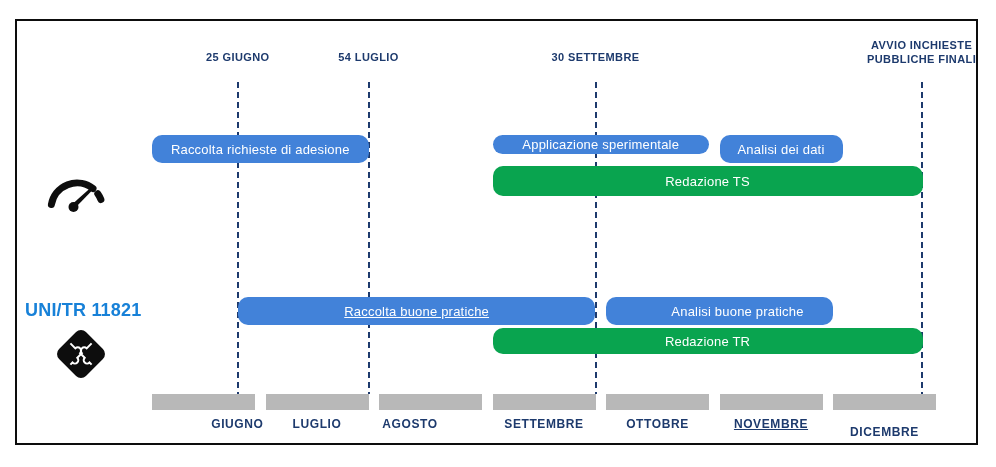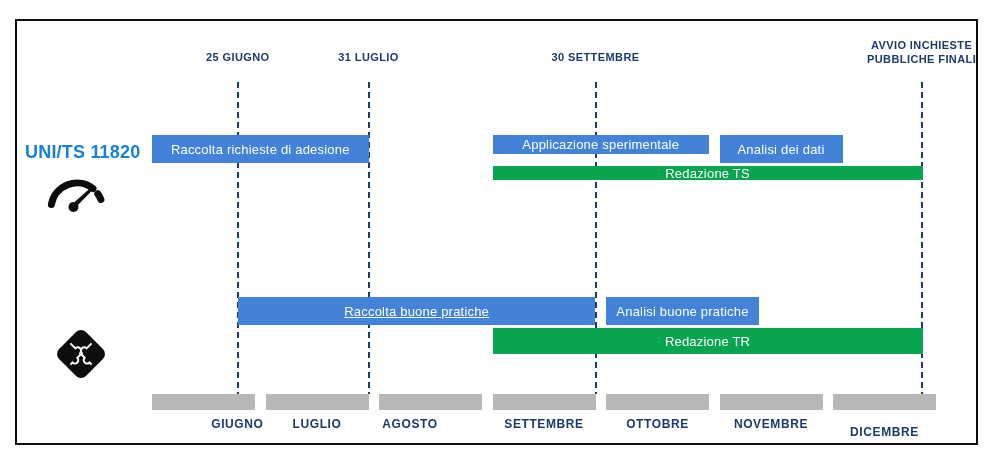--- a/index.html
+++ b/index.html
@@ -51,20 +51,21 @@
     color: #ffffff;
     font-size: 13px;
     letter-spacing: 0.2px;
     text-align: center;
     white-space: nowrap;
     overflow: hidden;
     z-index: 2;
     display: flex;
     align-items: center;
     justify-content: center;
+    border-radius: 10px;
   }
   .bar.blue { background: var(--bar-blue); }
   .bar.green { background: var(--bar-green); }
   .month-bar {
     position: absolute;
     background: var(--gray);
     z-index: 2;
   }
   .month-label {
     position: absolute;
@@ -76,65 +77,65 @@
     color: var(--navy);
     z-index: 2;
   }
 </style>
 </head>
 <body>
 
 <div id="page" style="--bar-blue: #4282d9; --bar-green: #09a44f; --navy: #1d3a6d; --label-blue: #1781d8; --gray: #b8b8b8;">
   <div id="frame"></div>
 
-  <div class="group-label" style="left:25px; top:142px;">UNI/TS 11820</div>
   <div class="group-icon" style="left:47px; top:169px;">
     <svg width="60" height="44" viewBox="0 0 60 44">
       <path d="M 4.4 35.5 A 26 26 0 0 1 46 19.5" fill="none" stroke="#0d0d0d" stroke-width="7" stroke-linecap="round"></path>
       <path d="M 50.8 24.8 A 26 26 0 0 1 53.9 30.6" fill="none" stroke="#0d0d0d" stroke-width="7" stroke-linecap="round"></path>
       <polygon points="23.5,42 29.5,37.5 47.5,19 45,17.5 26,34.5" fill="#0d0d0d"></polygon>
       <circle cx="26.5" cy="38" r="5" fill="#0d0d0d"></circle>
     </svg>
   </div>
 
+  <div class="group-label" style="left:25px; top:300px;">UNI/TR 11821</div>
   <div class="group-icon" style="left:53px; top:326px;">
     <svg width="56" height="56" viewBox="0 0 56 56">
       <g transform="rotate(45 28 28)">
         <rect x="9" y="9" width="38" height="38" rx="7" fill="#0d0d0d"></rect>
         <path d="M 13 28 h 7 a 3.4 3.4 0 0 1 6.8 0 h 6.4 a 3.4 3.4 0 0 0 6.8 0 h 3" fill="none" stroke="#ffffff" stroke-width="2"></path>
         <path d="M 28 13 v 7 a 3.4 3.4 0 0 0 0 6.8 v 6.4 a 3.4 3.4 0 0 1 0 6.8 v 3" fill="none" stroke="#ffffff" stroke-width="2"></path>
       </g>
     </svg>
   </div>
 
   <div id="gantt">
       <div class="vline" style="left: 236.799px; top: 82px; height: 312px;"></div>
       <div class="milestone-label" style="left: 127.799px; top: 50px;">25 GIUGNO</div>
       <div class="vline" style="left: 367.5px; top: 82px; height: 312px;"></div>
-      <div class="milestone-label" style="left: 258.5px; top: 50px;">31 LUGLIO</div>
+      <div class="milestone-label" style="left: 258.5px; top: 50px;">54 LUGLIO</div>
       <div class="vline" style="left: 594.5px; top: 82px; height: 312px;"></div>
       <div class="milestone-label" style="left: 485.5px; top: 50px;">30 SETTEMBRE</div>
       <div class="vline" style="left: 920.58px; top: 82px; height: 312px;"></div>
       <div class="milestone-label" style="left: 811.58px; top: 38px;">AVVIO INCHIESTE
 PUBBLICHE FINALI</div>
       <div class="bar blue" style="left: 152px; top: 135px; width: 216.5px; height: 28px;">Raccolta richieste di adesione</div>
       <div class="bar blue" style="left: 492.5px; top: 135px; width: 216.5px; height: 19px;">Applicazione sperimentale</div>
       <div class="bar blue" style="left: 719.5px; top: 135px; width: 123px; height: 28px;">Analisi dei dati</div>
-      <div class="bar green" style="left: 492.5px; top: 166px; width: 430.11px; height: 14px;">Redazione TS</div>
+      <div class="bar green" style="left: 492.5px; top: 166px; width: 430.11px; height: 30px;">Redazione TS</div>
       <div class="bar blue" style="left: 237.799px; top: 297px; width: 357.701px; height: 28px; text-decoration: underline;">Raccolta buone pratiche</div>
-      <div class="bar blue" style="left: 606px; top: 297px; width: 153px; height: 28px;">Analisi buone pratiche</div>
+      <div class="bar blue" style="left: 606px; top: 297px; width: 191px; height: 28px; padding-left: 36px;">Analisi buone pratiche</div>
       <div class="bar green" style="left: 492.5px; top: 328px; width: 430.11px; height: 26px;">Redazione TR</div>
       <div class="month-bar" style="left: 152px; top: 394px; width: 103px; height: 16px;"></div>
       <div class="month-label" style="left: 143.5px; top: 417px; text-align: right;">GIUGNO</div>
       <div class="month-bar" style="left: 265.5px; top: 394px; width: 103px; height: 16px;"></div>
       <div class="month-label" style="left: 257px; top: 417px;">LUGLIO</div>
       <div class="month-bar" style="left: 379px; top: 394px; width: 103px; height: 16px;"></div>
       <div class="month-label" style="left: 350px; top: 417px;">AGOSTO</div>
       <div class="month-bar" style="left: 492.5px; top: 394px; width: 103px; height: 16px;"></div>
       <div class="month-label" style="left: 484px; top: 417px;">SETTEMBRE</div>
       <div class="month-bar" style="left: 606px; top: 394px; width: 103px; height: 16px;"></div>
       <div class="month-label" style="left: 597.5px; top: 417px;">OTTOBRE</div>
       <div class="month-bar" style="left: 719.5px; top: 394px; width: 103px; height: 16px;"></div>
-      <div class="month-label" style="left: 711px; top: 417px;">NOVEMBRE</div>
+      <div class="month-label" style="left: 711px; top: 417px; text-decoration: underline;">NOVEMBRE</div>
       <div class="month-bar" style="left: 833px; top: 394px; width: 103px; height: 16px;"></div>
       <div class="month-label" style="left: 824.5px; top: 417px; margin-top: 8px;">DICEMBRE</div>
     </div>
 </div>
 
 </body></html>

